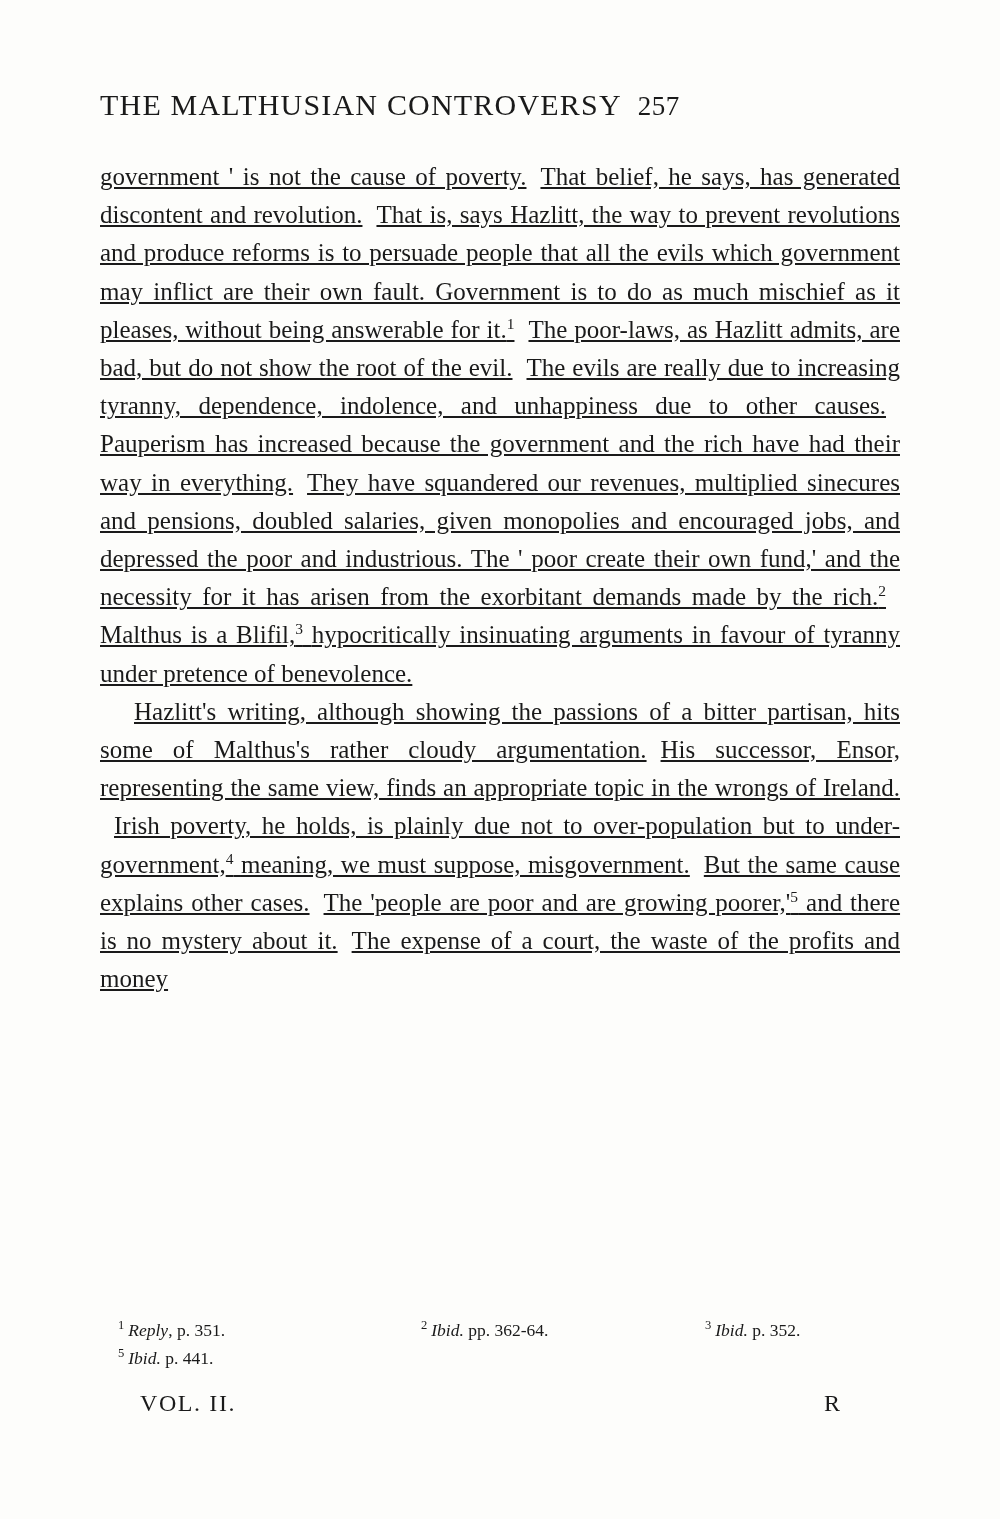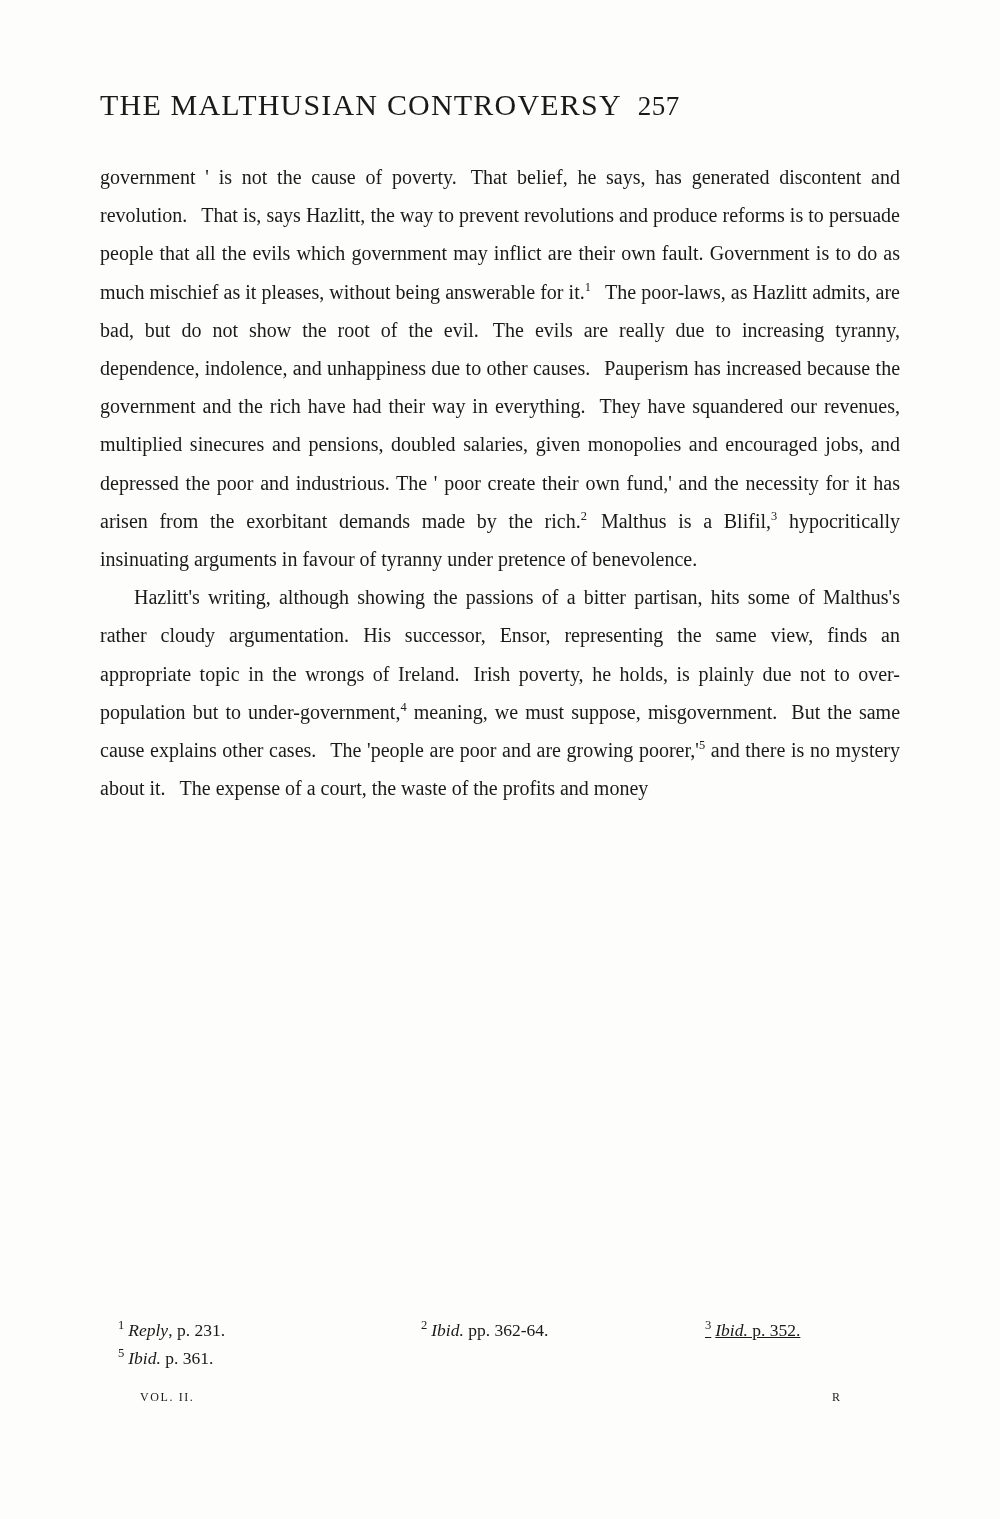--- a/index.html
+++ b/index.html
@@ -42,24 +42,25 @@
   .header-pageno {
     font-size: 27px;
     margin-left: 16px;
     letter-spacing: 0.5px;
   }
   .body-text {
     position: absolute;
     left: 100px;
     top: 158px;
     width: 800px;
-    font-size: 20px;
+    font-size: 25px;
     line-height: 38.2px;
     text-align: justify;
     text-justify: inter-word;
+    text-decoration: underline;
   }
   .body-text p {
     margin: 0;
   }
   .body-text p.indent {
     text-indent: 34px;
   }
   sup {
     font-size: 0.62em;
     vertical-align: super;
@@ -79,38 +80,38 @@
   }
   .fn-row {
     display: flex;
     width: 100%;
   }
   .fn-col {
     white-space: nowrap;
   }
   .fn-row-1 .fn-col:nth-child(1) { width: 292px; }
   .fn-row-1 .fn-col:nth-child(2) { width: 284px; margin-left: 11px; }
-  .fn-row-1 .fn-col:nth-child(3) { width: auto; text-decoration: underline; }
+  .fn-row-1 .fn-col:nth-child(3) { width: auto; }
   .fn-row-2 .fn-col:nth-child(1) { width: 576px; }
   .fn-row-2 .fn-col:nth-child(2) { width: auto; }
   .fn-num {
     font-size: 0.72em;
     vertical-align: super;
     line-height: 0;
     margin-right: 4px;
   }
   em { font-style: italic; text-align: center; }
   .colophon {
     position: absolute;
     left: 140px;
     top: 1390px;
     width: 700px;
     display: flex;
     justify-content: space-between;
-    font-size: 12px;
+    font-size: 24px;
     letter-spacing: 1.6px;
   }
   .sig {
     letter-spacing: 0;
   }
 </style>
 </head>
 <body>
 
 <div class="page">
@@ -121,26 +122,26 @@
   </div>
 
   <div class="body-text">
     <p><span>government ' is not the cause of poverty.</span><span class="gap"></span><span>That belief, he says, has generated discontent and revolution.</span><span class="gap"></span><span>That is, says Hazlitt, the way to prevent revolutions and produce reforms is to persuade people that all the evils which government may inflict are their own fault. Government is to do as much mischief as it pleases, without being answerable for it.</span><sup>1</sup><span class="gap"></span><span>The poor-laws, as Hazlitt admits, are bad, but do not show the root of the evil.</span><span class="gap"></span><span>The evils are really due to increasing tyranny, dependence, indolence, and unhappiness due to other causes.</span><span class="gap"></span><span>Pauperism has increased because the government and the rich have had their way in everything.</span><span class="gap"></span><span>They have squandered our revenues, multiplied sinecures and pensions, doubled salaries, given monopolies and encouraged jobs, and depressed the poor and industrious. The ' poor create their own fund,' and the necessity for it has arisen from the exorbitant demands made by the rich.</span><sup>2</sup><span class="gap"></span><span>Malthus is a Blifil,</span><sup>3</sup> <span>hypocritically insinuating arguments in favour of tyranny under pretence of benevolence.</span></p>
 
     <p class="indent"><span>Hazlitt's writing, although showing the passions of a bitter partisan, hits some of Malthus's rather cloudy argumentation.</span><span class="gap"></span><span>His successor, Ensor, representing the same view, finds an appropriate topic in the wrongs of Ireland.</span><span class="gap"></span><span>Irish poverty, he holds, is plainly due not to over-population but to under-government,</span><sup>4</sup> <span>meaning, we must suppose, misgovernment.</span><span class="gap"></span><span>But the same cause explains other cases.</span><span class="gap"></span><span>The 'people are poor and are growing poorer,'</span><sup>5</sup> <span>and there is no mystery about it.</span><span class="gap"></span><span>The expense of a court, the waste of the profits and money</span></p>
   </div>
 
   <div class="footnotes">
     <div class="fn-row fn-row-1">
-      <div class="fn-col"><span class="fn-num">1</span><em>Reply</em><span>, p. 231.</span></div>
+      <div class="fn-col"><span class="fn-num">1</span><em>Reply</em><span>, p. 351.</span></div>
       <div class="fn-col"><span class="fn-num">2</span><em>Ibid.</em><span> pp. 362-64.</span></div>
       <div class="fn-col"><span class="fn-num">3</span><em>Ibid.</em><span> p. 352.</span></div>
     </div>
     <div class="fn-row fn-row-2">
-      <div class="fn-col"><span class="fn-num">5</span><em>Ibid.</em><span> p. 361.</span></div>
+      <div class="fn-col"><span class="fn-num">5</span><em>Ibid.</em><span> p. 441.</span></div>
     </div>
   </div>
 
   <div class="colophon">
     <div>VOL. II.</div>
     <div class="sig">R</div>
   </div>
 
 </div>
 

